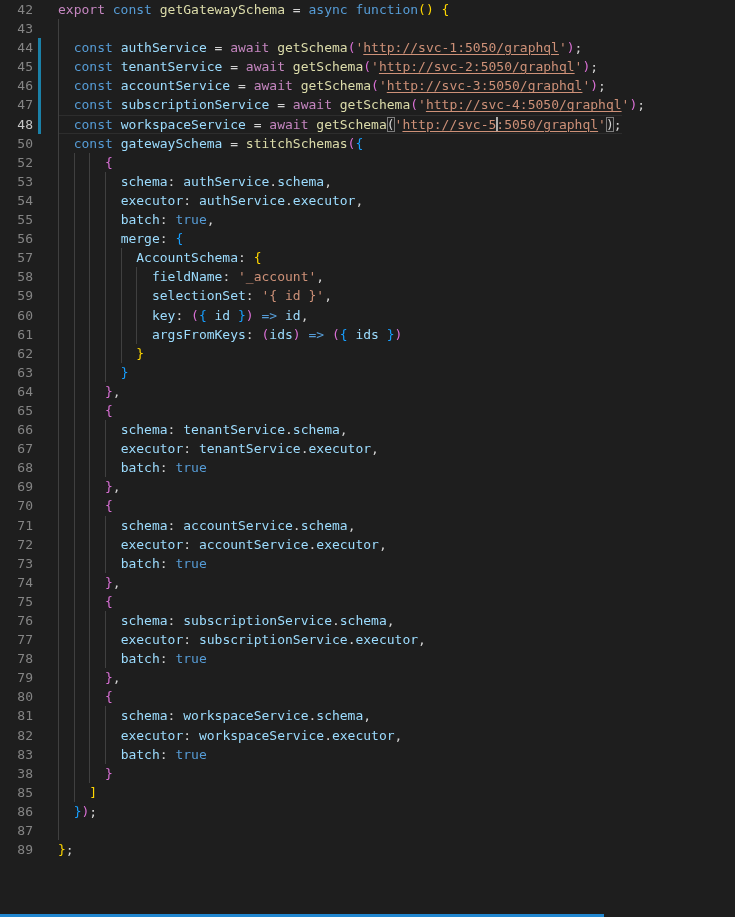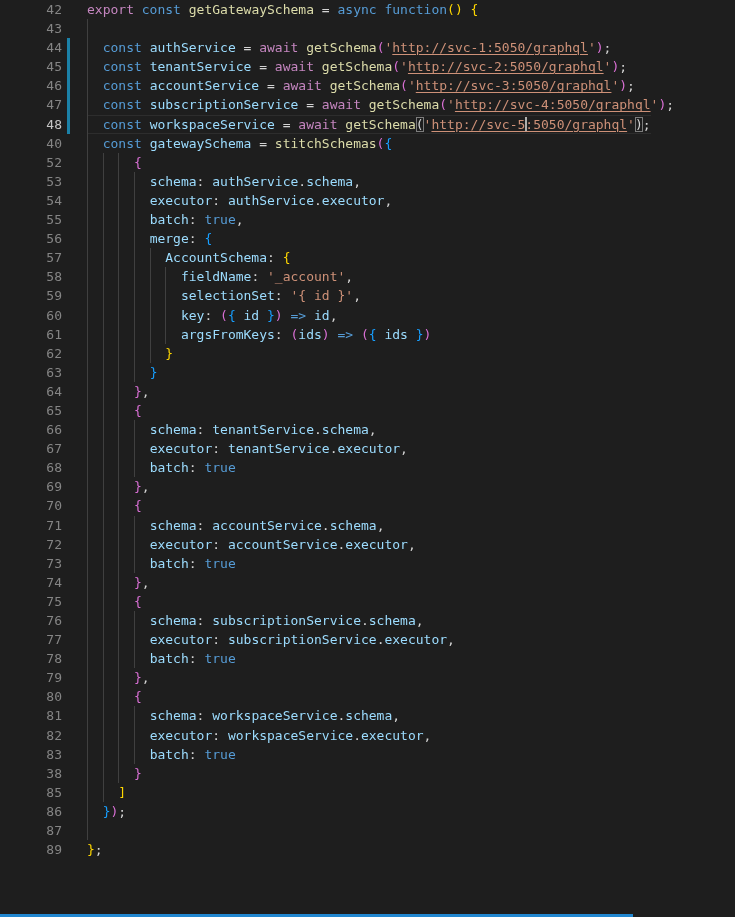--- a/index.html
+++ b/index.html
@@ -7,21 +7,21 @@
     --fn:#dcdcaa; --s:#ce9178; --b1:#ffd700; --b2:#da70d6; --b3:#179fff;
     --lineno:#858585; --lineno-active:#c6c6c6; --guide:#404040;
     --modbar:#1b81a8; --cursor:#aeafad; --match:#7d7d7d; --sash:#2187d0;
     --hl:#2d2d2d;
   }
   html,body{margin:0;padding:0;}
   body{width:735px;height:917px;background:var(--bg);overflow:hidden;}
   #editor{
     position:relative;width:604px;height:917px;
     font-family:"DejaVu Sans Mono","Liberation Mono",monospace;
-    font-size:13px;cursor:text;padding-left:29px;
+    font-size:13px;cursor:text;
   }
   .line{display:flex;height:19.104px;line-height:19.104px;white-space:pre;position:relative;}
   .gutter{
     flex:0 0 58px;box-sizing:border-box;padding-right:25px;text-align:right;
     color:var(--lineno);position:relative;user-select:none;cursor:default;
   }
   .line.active .gutter{color:var(--lineno-active);text-align:right;}
   .modbar{position:absolute;left:38px;top:0;bottom:0;width:3px;background:var(--modbar);}
   .code{flex:1 1 auto;position:relative;}
   .line.active .code::before{
@@ -52,21 +52,21 @@
 
 <div id="editor">
   <div>
       <div class="line"><div class="gutter">42</div><div class="code"><span class="tk-k1">export</span><span class="tk-p"> </span><span class="tk-k2">const</span><span class="tk-p"> </span><span class="tk-fn">getGatewaySchema</span><span class="tk-p"> = </span><span class="tk-k2">async</span><span class="tk-p"> </span><span class="tk-k2">function</span><span class="tk-b1">()</span><span class="tk-p"> </span><span class="tk-b1">{</span></div></div>
       <div class="line"><div class="gutter">43</div><div class="code"><span class="guide" style="left: 0ch;"></span></div></div>
       <div class="line"><div class="gutter">44<span class="modbar"></span></div><div class="code"><span class="guide" style="left: 0ch;"></span><span class="tk-p">  </span><span class="tk-k2">const</span><span class="tk-p"> </span><span class="tk-v">authService</span><span class="tk-p"> = </span><span class="tk-k1">await</span><span class="tk-p"> </span><span class="tk-fn">getSchema</span><span class="tk-b2">(</span><span class="tk-s">'</span><span class="tk-sl">http://svc-1:5050/graphql</span><span class="tk-s">'</span><span class="tk-b2">)</span><span class="tk-p">;</span></div></div>
       <div class="line"><div class="gutter">45<span class="modbar"></span></div><div class="code"><span class="guide" style="left: 0ch;"></span><span class="tk-p">  </span><span class="tk-k2">const</span><span class="tk-p"> </span><span class="tk-v">tenantService</span><span class="tk-p"> = </span><span class="tk-k1">await</span><span class="tk-p"> </span><span class="tk-fn">getSchema</span><span class="tk-b2">(</span><span class="tk-s">'</span><span class="tk-sl">http://svc-2:5050/graphql</span><span class="tk-s">'</span><span class="tk-b2">)</span><span class="tk-p">;</span></div></div>
       <div class="line"><div class="gutter">46<span class="modbar"></span></div><div class="code"><span class="guide" style="left: 0ch;"></span><span class="tk-p">  </span><span class="tk-k2">const</span><span class="tk-p"> </span><span class="tk-v">accountService</span><span class="tk-p"> = </span><span class="tk-k1">await</span><span class="tk-p"> </span><span class="tk-fn">getSchema</span><span class="tk-b2">(</span><span class="tk-s">'</span><span class="tk-sl">http://svc-3:5050/graphql</span><span class="tk-s">'</span><span class="tk-b2">)</span><span class="tk-p">;</span></div></div>
       <div class="line"><div class="gutter">47<span class="modbar"></span></div><div class="code"><span class="guide" style="left: 0ch;"></span><span class="tk-p">  </span><span class="tk-k2">const</span><span class="tk-p"> </span><span class="tk-v">subscriptionService</span><span class="tk-p"> = </span><span class="tk-k1">await</span><span class="tk-p"> </span><span class="tk-fn">getSchema</span><span class="tk-b2">(</span><span class="tk-s">'</span><span class="tk-sl">http://svc-4:5050/graphql</span><span class="tk-s">'</span><span class="tk-b2">)</span><span class="tk-p">;</span></div></div>
       <div class="line active"><div class="gutter">48<span class="modbar"></span></div><div class="code"><span class="guide" style="left: 0ch;"></span><span class="tk-p">  </span><span class="tk-k2">const</span><span class="tk-p"> </span><span class="tk-v">workspaceService</span><span class="tk-p"> = </span><span class="tk-k1">await</span><span class="tk-p"> </span><span class="tk-fn">getSchema</span><span class="tk-pb">(</span><span class="tk-s">'</span><span class="tk-sl">http://svc-5</span><span class="cursor"></span><span class="tk-sl">:5050/graphql</span><span class="tk-s">'</span><span class="tk-pb">)</span><span class="tk-p">;</span></div></div>
-      <div class="line"><div class="gutter">40</div><div class="code"><span class="guide" style="left: 0ch;"></span><span class="tk-p">  </span><span class="tk-k2">const</span><span class="tk-p"> </span><span class="tk-v">gatewaySchema</span><span class="tk-p"> = </span><span class="tk-fn">stitchSchemas</span><span class="tk-b2">(</span><span class="tk-b3">{</span></div></div>
+      <div class="line"><div class="gutter">50</div><div class="code"><span class="guide" style="left: 0ch;"></span><span class="tk-p">  </span><span class="tk-k2">const</span><span class="tk-p"> </span><span class="tk-v">gatewaySchema</span><span class="tk-p"> = </span><span class="tk-fn">stitchSchemas</span><span class="tk-b2">(</span><span class="tk-b3">{</span></div></div>
       <div class="line"><div class="gutter">52</div><div class="code"><span class="guide" style="left: 0ch;"></span><span class="guide" style="left: 2ch;"></span><span class="guide" style="left: 4ch;"></span><span class="tk-p">      </span><span class="tk-b2">{</span></div></div>
       <div class="line"><div class="gutter">53</div><div class="code"><span class="guide" style="left: 0ch;"></span><span class="guide" style="left: 2ch;"></span><span class="guide" style="left: 4ch;"></span><span class="guide" style="left: 6ch;"></span><span class="tk-p">        </span><span class="tk-v">schema</span><span class="tk-p">: </span><span class="tk-v">authService</span><span class="tk-p">.</span><span class="tk-v">schema</span><span class="tk-p">,</span></div></div>
       <div class="line"><div class="gutter">54</div><div class="code"><span class="guide" style="left: 0ch;"></span><span class="guide" style="left: 2ch;"></span><span class="guide" style="left: 4ch;"></span><span class="guide" style="left: 6ch;"></span><span class="tk-p">        </span><span class="tk-v">executor</span><span class="tk-p">: </span><span class="tk-v">authService</span><span class="tk-p">.</span><span class="tk-v">executor</span><span class="tk-p">,</span></div></div>
       <div class="line"><div class="gutter">55</div><div class="code"><span class="guide" style="left: 0ch;"></span><span class="guide" style="left: 2ch;"></span><span class="guide" style="left: 4ch;"></span><span class="guide" style="left: 6ch;"></span><span class="tk-p">        </span><span class="tk-v">batch</span><span class="tk-p">: </span><span class="tk-k2">true</span><span class="tk-p">,</span></div></div>
       <div class="line"><div class="gutter">56</div><div class="code"><span class="guide" style="left: 0ch;"></span><span class="guide" style="left: 2ch;"></span><span class="guide" style="left: 4ch;"></span><span class="guide" style="left: 6ch;"></span><span class="tk-p">        </span><span class="tk-v">merge</span><span class="tk-p">: </span><span class="tk-b3">{</span></div></div>
       <div class="line"><div class="gutter">57</div><div class="code"><span class="guide" style="left: 0ch;"></span><span class="guide" style="left: 2ch;"></span><span class="guide" style="left: 4ch;"></span><span class="guide" style="left: 6ch;"></span><span class="guide" style="left: 8ch;"></span><span class="tk-p">          </span><span class="tk-v">AccountSchema</span><span class="tk-p">: </span><span class="tk-b1">{</span></div></div>
       <div class="line"><div class="gutter">58</div><div class="code"><span class="guide" style="left: 0ch;"></span><span class="guide" style="left: 2ch;"></span><span class="guide" style="left: 4ch;"></span><span class="guide" style="left: 6ch;"></span><span class="guide" style="left: 8ch;"></span><span class="guide" style="left: 10ch;"></span><span class="tk-p">            </span><span class="tk-v">fieldName</span><span class="tk-p">: </span><span class="tk-s">'_account'</span><span class="tk-p">,</span></div></div>
       <div class="line"><div class="gutter">59</div><div class="code"><span class="guide" style="left: 0ch;"></span><span class="guide" style="left: 2ch;"></span><span class="guide" style="left: 4ch;"></span><span class="guide" style="left: 6ch;"></span><span class="guide" style="left: 8ch;"></span><span class="guide" style="left: 10ch;"></span><span class="tk-p">            </span><span class="tk-v">selectionSet</span><span class="tk-p">: </span><span class="tk-s">'{ id }'</span><span class="tk-p">,</span></div></div>
       <div class="line"><div class="gutter">60</div><div class="code"><span class="guide" style="left: 0ch;"></span><span class="guide" style="left: 2ch;"></span><span class="guide" style="left: 4ch;"></span><span class="guide" style="left: 6ch;"></span><span class="guide" style="left: 8ch;"></span><span class="guide" style="left: 10ch;"></span><span class="tk-p">            </span><span class="tk-v">key</span><span class="tk-p">: </span><span class="tk-b2">(</span><span class="tk-b3">{</span><span class="tk-p"> </span><span class="tk-v">id</span><span class="tk-p"> </span><span class="tk-b3">}</span><span class="tk-b2">)</span><span class="tk-p"> </span><span class="tk-k2">=&gt;</span><span class="tk-p"> </span><span class="tk-v">id</span><span class="tk-p">,</span></div></div>
       <div class="line"><div class="gutter">61</div><div class="code"><span class="guide" style="left: 0ch;"></span><span class="guide" style="left: 2ch;"></span><span class="guide" style="left: 4ch;"></span><span class="guide" style="left: 6ch;"></span><span class="guide" style="left: 8ch;"></span><span class="guide" style="left: 10ch;"></span><span class="tk-p">            </span><span class="tk-v">argsFromKeys</span><span class="tk-p">: </span><span class="tk-b2">(</span><span class="tk-v">ids</span><span class="tk-b2">)</span><span class="tk-p"> </span><span class="tk-k2">=&gt;</span><span class="tk-p"> </span><span class="tk-b2">(</span><span class="tk-b3">{</span><span class="tk-p"> </span><span class="tk-v">ids</span><span class="tk-p"> </span><span class="tk-b3">}</span><span class="tk-b2">)</span></div></div>

